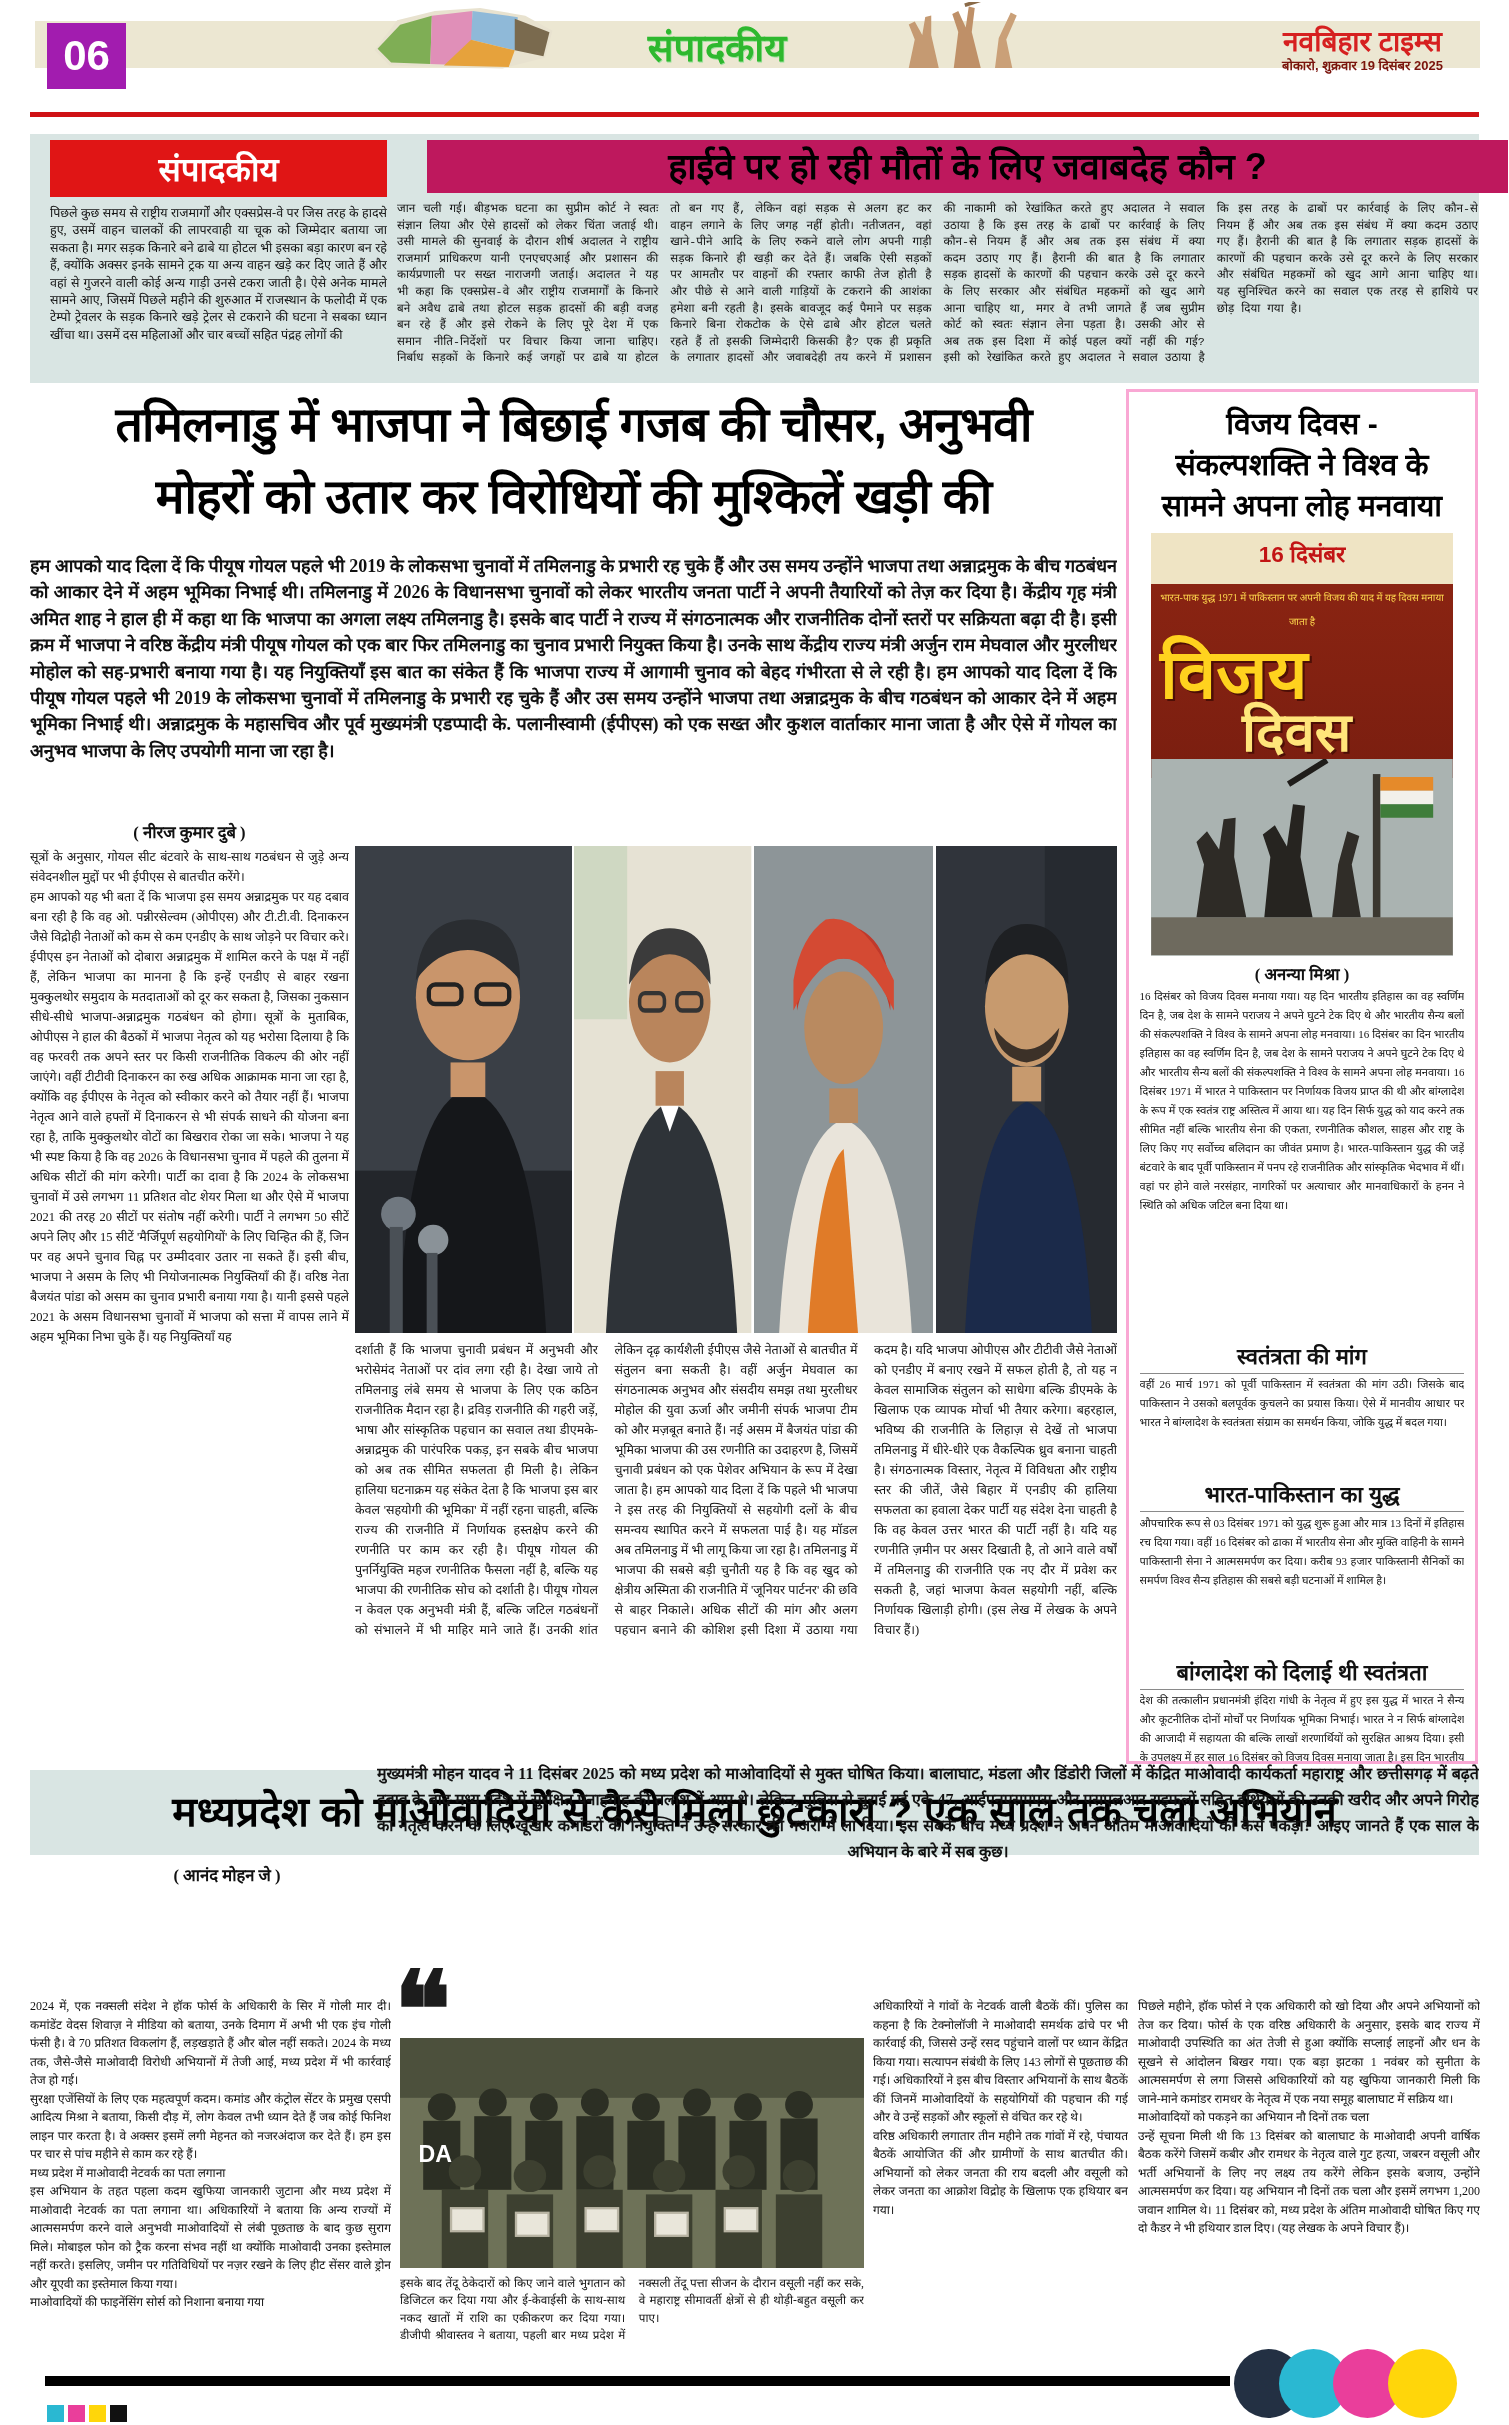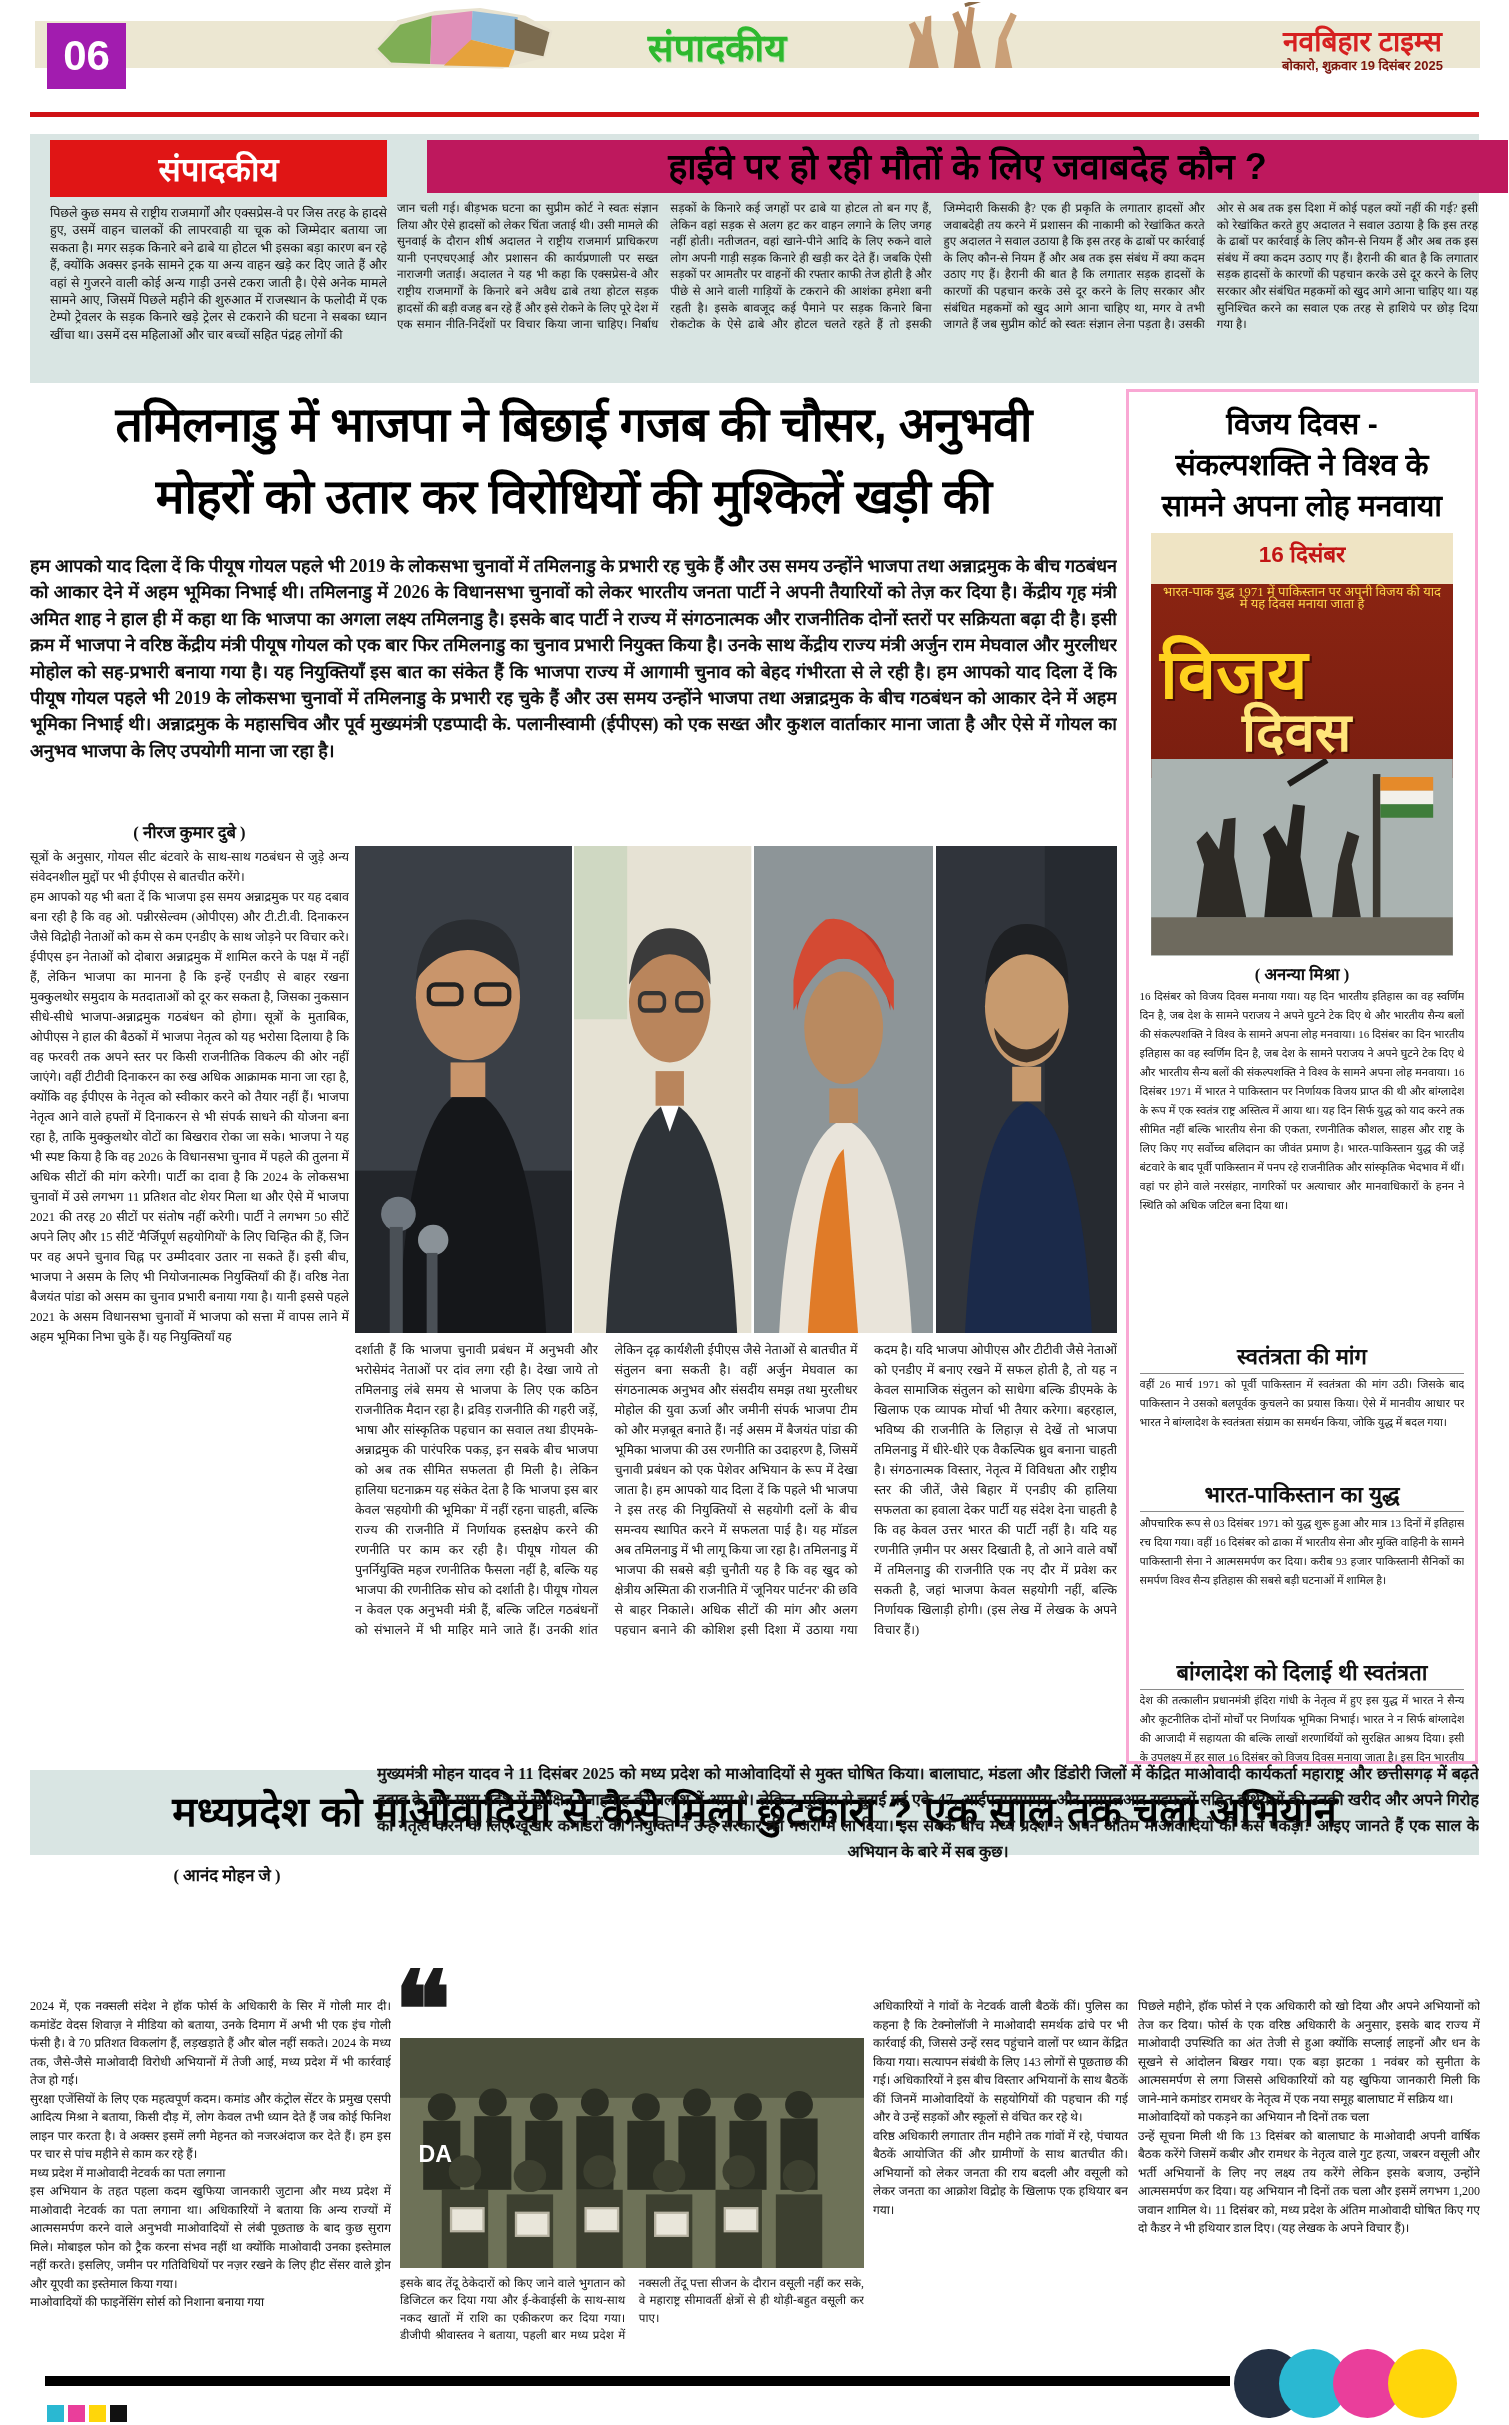--- a/index.html
+++ b/index.html
@@ -21,21 +21,21 @@
      font-size:13px;text-align:center;}
   .red-rule{left:30px;top:112px;width:1449px;height:5.3px;background:#cf1215;}
   
   .top-section{left:30px;top:134px;width:1449px;height:249px;background:#d9e5e3;}
   .ed-title{left:50px;top:140px;width:337px;height:57px;background:#e01515;color:#fff;
      font-weight:bold;font-size:33px;display:flex;align-items:center;justify-content:center;}
   .ed-body{left:50px;top:205px;width:337px;height:175px;font-size:12.5px;line-height:17.4px;}
   .hw-head{left:397px;top:140px;width:1081px;height:53px;background:#be185d;color:#000;
      font-weight:bold;font-size:36px;text-align:center;line-height:53px;margin-left:30px;}
   .hw-body{left:397px;top:201px;width:1081px;height:180px;font-size:11.7px;line-height:16.6px;
-     column-count:4;column-gap:12px;}
+     column-count:4;column-gap:12px;font-family:Liberation Mono, monospace;}
   
   .bjp-head{left:30px;top:389px;width:1087px;height:147px;font-weight:bold;text-align:center;
      font-size:48px;line-height:72px;letter-spacing:-0.8px;color:#000;}
   .bjp-lead{left:30px;top:553px;width:1087px;height:266px;font-weight:bold;
      font-size:18px;line-height:26.4px;}
   .byline{font-weight:bold;font-size:16.6px;text-align:center;}
   .bjp-byline{left:30px;top:820px;width:319px;height:22.6px;}
   .bjp-col1{left:30px;top:847px;width:319px;height:915px;font-size:12.5px;line-height:20px;}
   .photo-row{left:355px;top:846px;width:762px;height:487px;display:flex;gap:2.3px;background:#fff;}
   .photo-row svg{height:100%;}
@@ -44,21 +44,21 @@
   
   .sidebar{left:1126px;top:389px;width:352px;height:1375px;background:#fff;
      border:3px solid #f9a8d4;box-sizing:border-box;}
   .sb-head{margin:10.6px 6px 4.5px 6px;font-weight:bold;font-size:30px;line-height:41px;
      text-align:center;color:#000;}
   .poster{position:relative;margin:7.5px auto 6px auto;width:302px;height:423px;overflow:hidden;
      background:linear-gradient(180deg,#efe4c4 0%,#efe4c4 12%,#8a2412 12%,#7a1e10 58%,#9aa5a4 58%,#b7bdb9 100%);}
   .poster-date{position:absolute;top:4.5px;left:0;width:100%;text-align:center;color:#c21414;
      font-weight:bold;font-size:22.6px;}
   .poster-tag{position:absolute;top:53px;left:7.5px;width:287px;text-align:center;color:#ffd84d;
-     font-size:13px;line-height:12px;}
+     font-size:10px;line-height:24px;}
   .poster-w1{position:absolute;top:91px;left:9px;color:#ffd21e;font-weight:bold;font-size:69px;
      text-shadow:2.3px 2.3px 0 #4d0f06;}
   .poster-w2{position:absolute;top:160px;left:91px;color:#ffe57a;font-weight:bold;font-size:54px;
      text-shadow:2.3px 2.3px 0 #4d0f06;}
   .sb-byline{margin:4.5px 0 1.5px 0;}
   .sb-body{margin:1.5px 10.6px;font-size:11px;line-height:19px;}
   .sb-subhead{margin:6px 10.6px 1.5px 10.6px;font-weight:bold;font-size:22px;text-align:center;
      border-bottom:1.5px solid #8a8a8a;padding-bottom:3px;}
   
   .mao-band{left:30px;top:1770px;width:1449px;height:85px;background:#d9e5e3;

